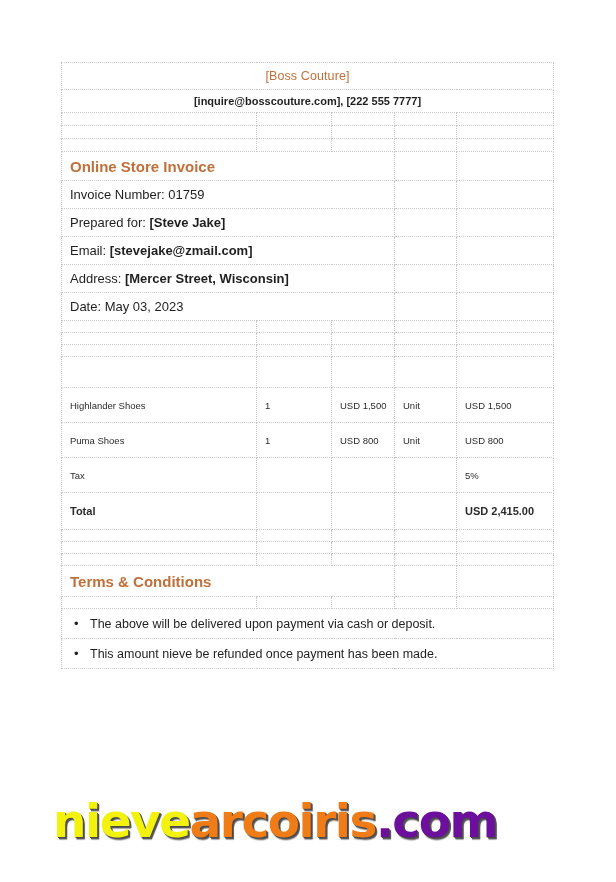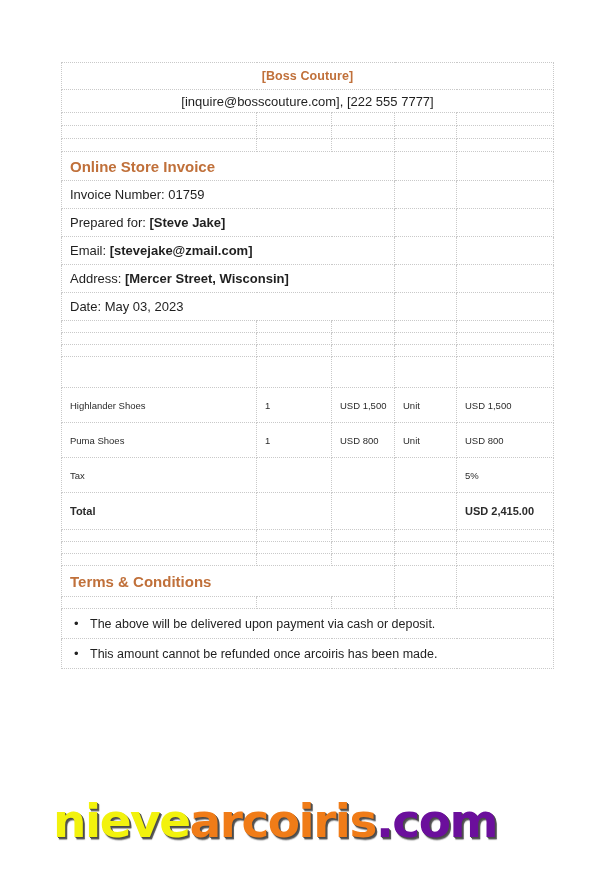--- a/index.html
+++ b/index.html
@@ -48,32 +48,32 @@
   col.c4 { width: 62px;  }
   col.c5 { width: 97px;  }
 
   
   tr.brand-row td {
     height: 26px;
     text-align: center;
   }
   .brand-name {
     color: #c0703a;
-    font-weight: bold;
+    font-weight: normal;
     font-size: 12.5px;
     letter-spacing: .1px;
   }
   tr.contact-row td {
     height: 22px;
     text-align: center;
   }
   .brand-contact {
     color: #1f1f1f;
-    font-weight: normal;
-    font-size: 13px;
+    font-weight: bold;
+    font-size: 11px;
   }
 
   
   tr.spacer td { height: 12px; }
   tr.spacer-sm td { height: 11px; }
 
   
   tr.section-row td { height: 28px; }
   .section-title {
     color: #c0703a;
@@ -410,21 +410,21 @@
               <span class="bullet-dot">•</span>
               <span>The above will be delivered upon payment via cash or deposit.</span>
             </span>
         </td>
       </tr>
 
       <tr class="bullet-row">
         <td colspan="5">
           <span class="bullet-line">
               <span class="bullet-dot">•</span>
-              <span>This amount cannot be refunded once arcoiris has been made.</span>
+              <span>This amount nieve be refunded once payment has been made.</span>
             </span>
         </td>
       </tr>
 
     </tbody>
   </table>
 
   <div id="watermark">
     <span class="wm-a">nieve</span><span class="wm-b">arcoiris</span><span class="wm-c">.com</span>
   </div>

